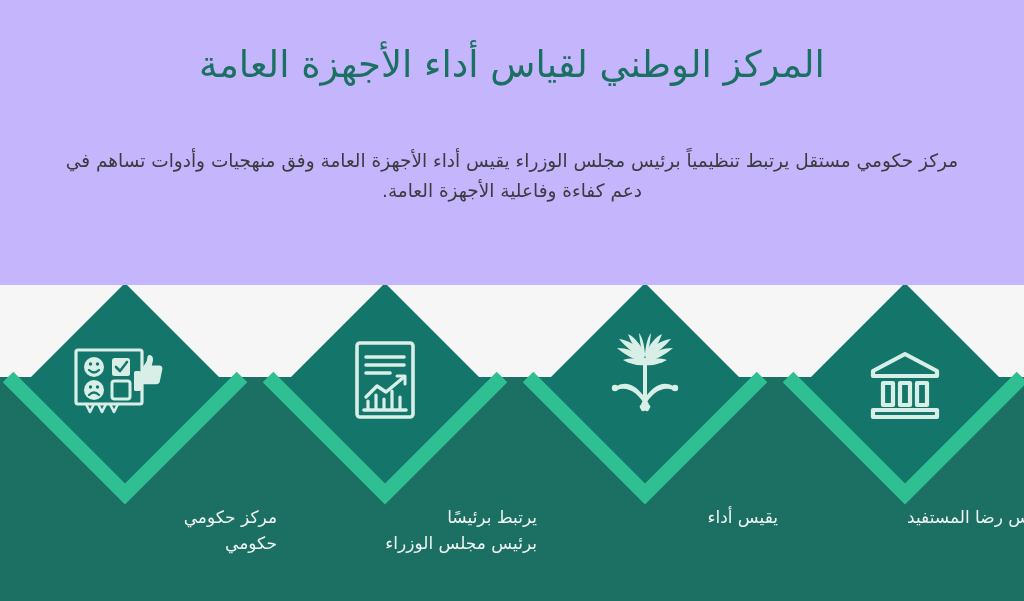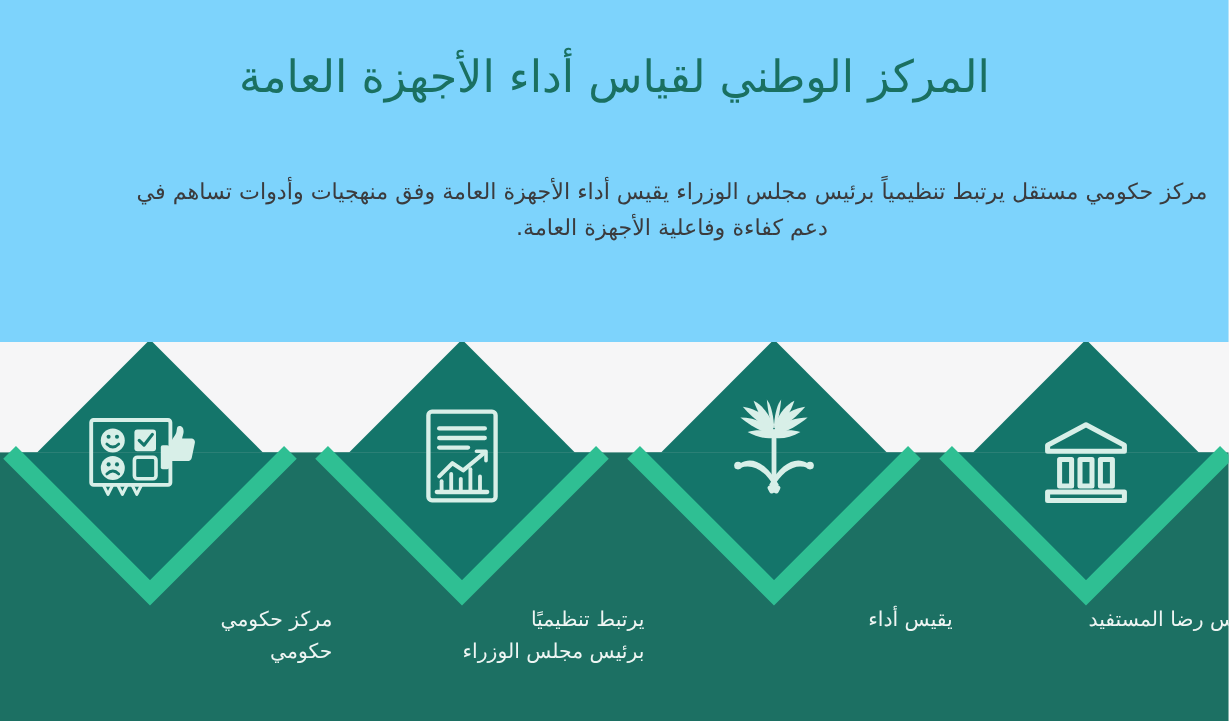--- a/index.html
+++ b/index.html
@@ -14,21 +14,21 @@
   #stage{
     position:relative;
     width:1024px;height:601px;
     overflow:hidden;
     background:#f6f6f7;
   }
 
   
   .header{
     position:absolute;left:0;top:0;width:1024px;height:285px;
-    background:#7dd3fc;
+    background:#c4b5fd;
     z-index:5;
   }
   .title{
     position:absolute;
     top:40px;left:0;width:1024px;
     text-align:center;
     color:#1a7061;
     font-size:37px;
     font-weight:400;
     letter-spacing:0px;
@@ -37,21 +37,20 @@
   }
   .subtitle{
     position:absolute;
     top:146px;left:62px;width:900px;
     text-align:center;
     color:#3b3b3d;
     font-size:18.5px;
     font-weight:400;
     line-height:1.62;
     direction:rtl;
-    margin-left:48px;
   }
 
   
   .band{
     position:absolute;left:0;top:377px;width:1024px;height:224px;
     background:#1c7063;
     z-index:1;
   }
 
   
@@ -223,25 +222,25 @@
   </div>
 
   <div class="labels">
 
     <div class="label" style="right:795px;">
       <div>مركز حكومي</div>
       <div>حكومي</div>
     </div>
 
     <div class="label" style="right:535px;">
-      <div>يرتبط تنظيميًا</div>
+      <div>يرتبط برئيسًا</div>
       <div>برئيس مجلس الوزراء</div>
     </div>
 
-    <div class="label" style="right:278px;">
+    <div class="label" style="right:294px;">
       <div>يقيس أداء</div>
     </div>
 
     <div class="label" style="right:18px;">
       <div>برئيس رضا المستفيد</div>
     </div>
 
   </div>
 
 </div>

